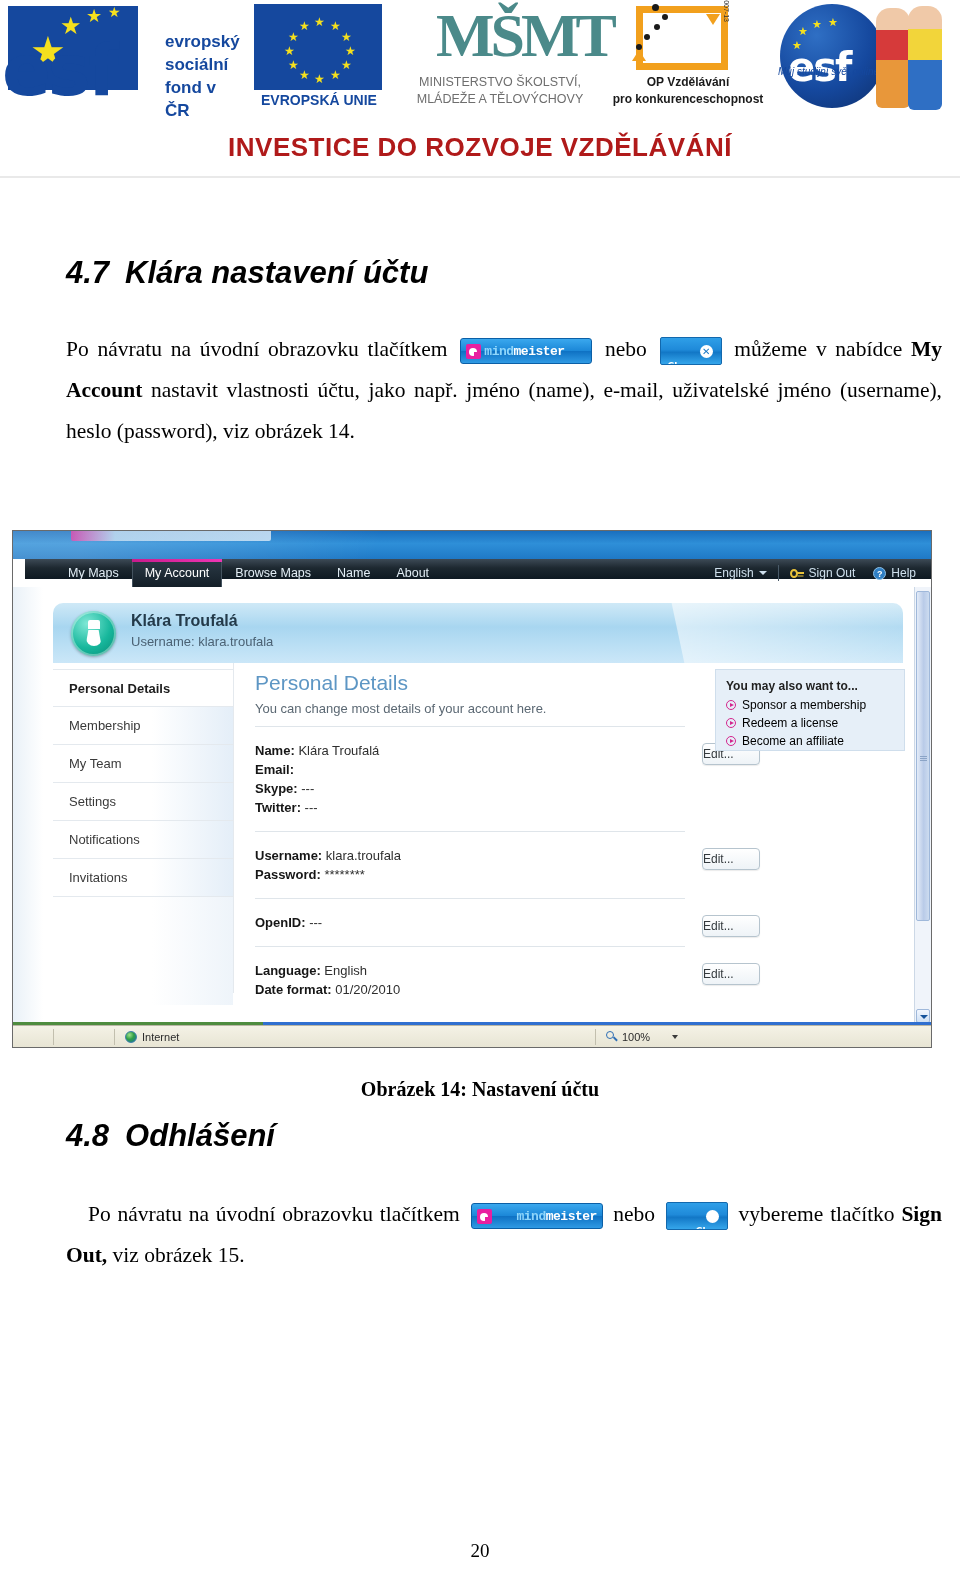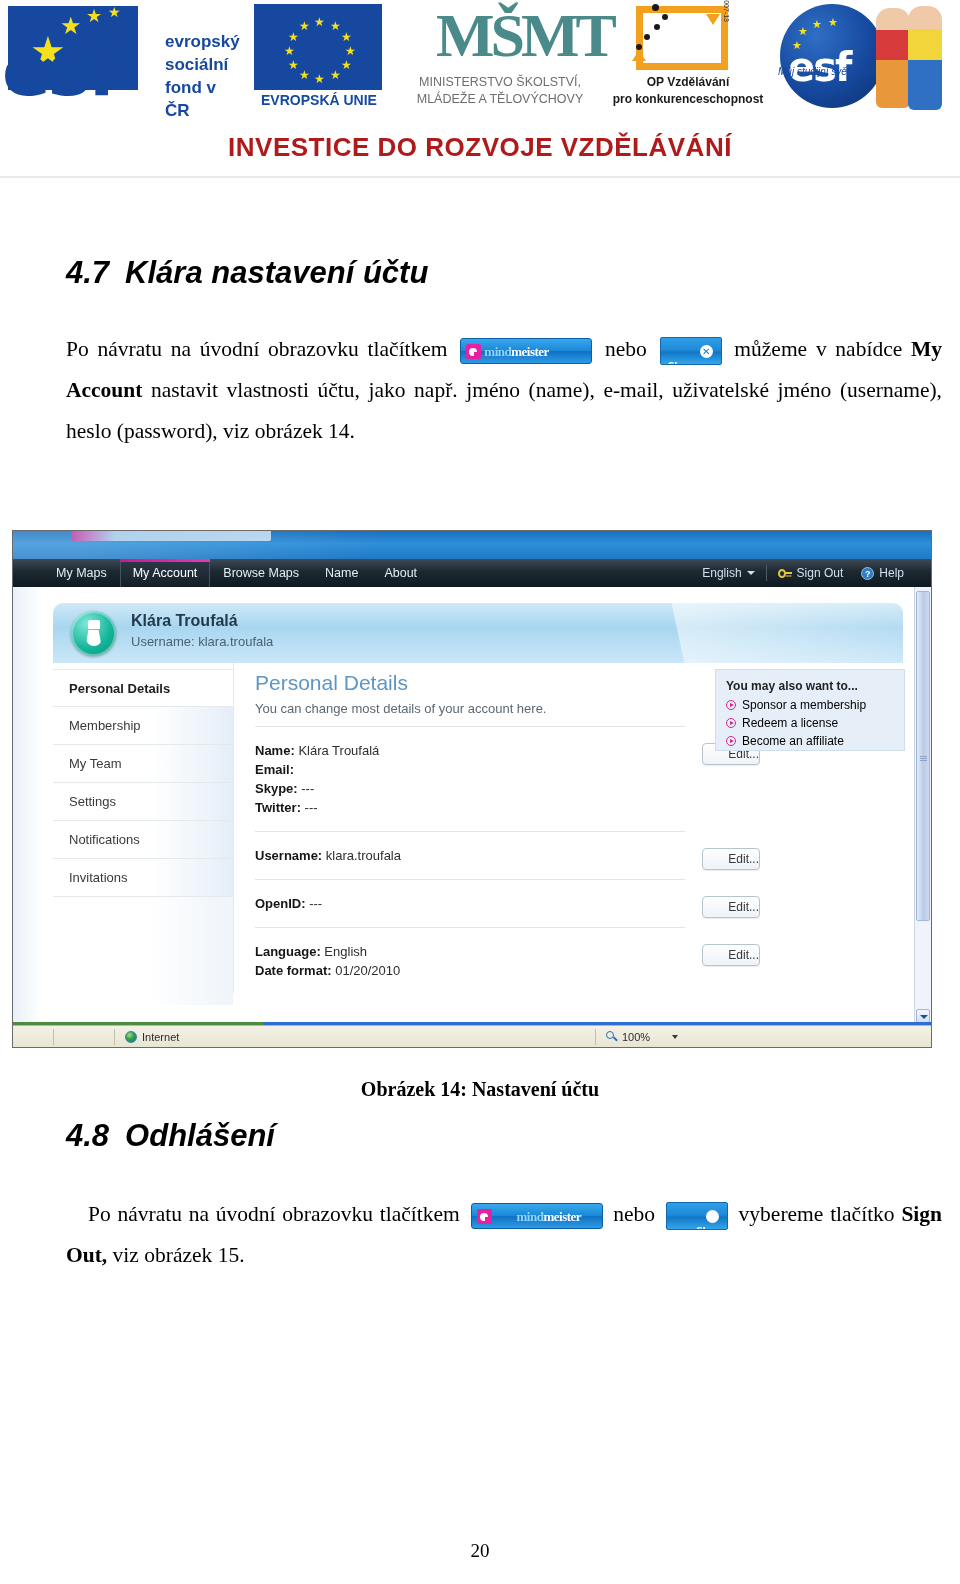--- a/index.html
+++ b/index.html
@@ -136,21 +136,21 @@
   .mm-ico:after {
     content:""; position:absolute; left:3px; top:4px; width:8px; height:8px;
     border-radius:50%; background:#fff;
   }
   .mm-ico:before {
     content:""; position:absolute; left:8px; top:8px; width:6px; height:6px;
     background:#e81fa0; z-index:2;
   }
   .mm-txt {
     position:absolute; left:23px; top:4px;
-    font-family:Liberation Serif, serif; font-size:13px; font-weight:bold;
+    font-family:Liberation Mono, monospace; font-size:13px; font-weight:bold;
     letter-spacing:-0.5px; line-height:17px;
   }
   .mm-txt .t1 { color:#8fd6fb; }
   .mm-txt .t2 { color:#ffffff; }
 
   
   .close-btn {
     display:inline-block; vertical-align:middle; position:relative;
     width:62px; height:28px; border-radius:2px;
     background:linear-gradient(#2f9fe8 0%, #1f8ad9 45%, #1277c6 55%, #35a6eb 100%);
@@ -182,21 +182,21 @@
     background:linear-gradient(105deg, rgba(255,255,255,0.18) 8%, rgba(255,255,255,0) 40%);
   }
   .mm-brand-faint {
     position:absolute; left:58px; top:-4px; width:200px; height:14px;
     background:linear-gradient(90deg,#d62aa0 0%, #b8d7ef 22%, #cfe4f5 100%);
     opacity:0.85; border-radius:2px;
   }
 
   
   .navbar {
-    position:absolute; left:0; top:28px; width:918px; height:28px;
+    position:absolute; left:12px; top:28px; width:918px; height:20px;
     background:linear-gradient(180deg,#3d4a56 0%, #1d2830 45%, #0e1922 100%);
   }
   .nav-left { position:absolute; left:30px; top:0; height:28px; display:flex; }
   .nav-item {
     position:relative; height:28px; line-height:28px; padding:0 13px;
     color:#e3eef6; font-size:12.5px; white-space:nowrap;
   }
   .nav-item.active {
     background:linear-gradient(180deg,#2c3b47 0%, #141f28 100%);
     color:#ffffff;
@@ -305,21 +305,21 @@
   }
   .pane-sub { font-size:13px; color:#5b6873; margin-bottom:10px; }
   .pane-hr { height:1px; background:#dfe5ea; margin:8px 0; }
   .field-row { position:relative; padding:6px 0 6px 0; min-height:24px; }
   .field-line { font-size:13px; color:#2e2e2e; line-height:19px; }
   .field-line b { font-weight:bold; color:#161616; }
   .edit-btn {
     position:absolute; right:-75px; top:8px; width:58px; height:22px;
     border:1px solid #b6c4ce; border-radius:4px;
     background:linear-gradient(180deg,#ffffff 0%, #eef3f7 100%);
-    font-size:12px; color:#33393d; text-align:right; line-height:21px;
+    font-size:12px; color:#33393d; text-align:left; line-height:21px;
     box-shadow:0 1px 1px rgba(0,0,0,0.08);
   }
 
   .right-pane {
     position:absolute; left:672px; top:6px; width:190px; height:82px;
     background:#e6eff8; border:1px solid #cfdeec;
   }
   .rp-title { font-size:12px; font-weight:bold; color:#1f1f1f; margin:9px 0 5px 10px; }
   .rp-item {
     font-size:12px; color:#000000; margin:0 0 4px 10px; display:flex; align-items:center; gap:6px;
@@ -585,20 +585,24 @@
           <div class="edit-btn">Edit...</div>
         </div>
 
         <div class="pane-hr"></div>
 
         <div class="field-row">
           <div class="field-line">
             <b>Username:</b>
             <span>klara.troufala</span>
           </div>
+          <div class="field-line">
+            <b>Password:</b>
+            <span>********</span>
+          </div>
           <div class="edit-btn">Edit...</div>
         </div>
 
         <div class="pane-hr"></div>
 
         <div class="field-row">
           <div class="field-line">
             <b>OpenID:</b>
             <span>---</span>
           </div>

